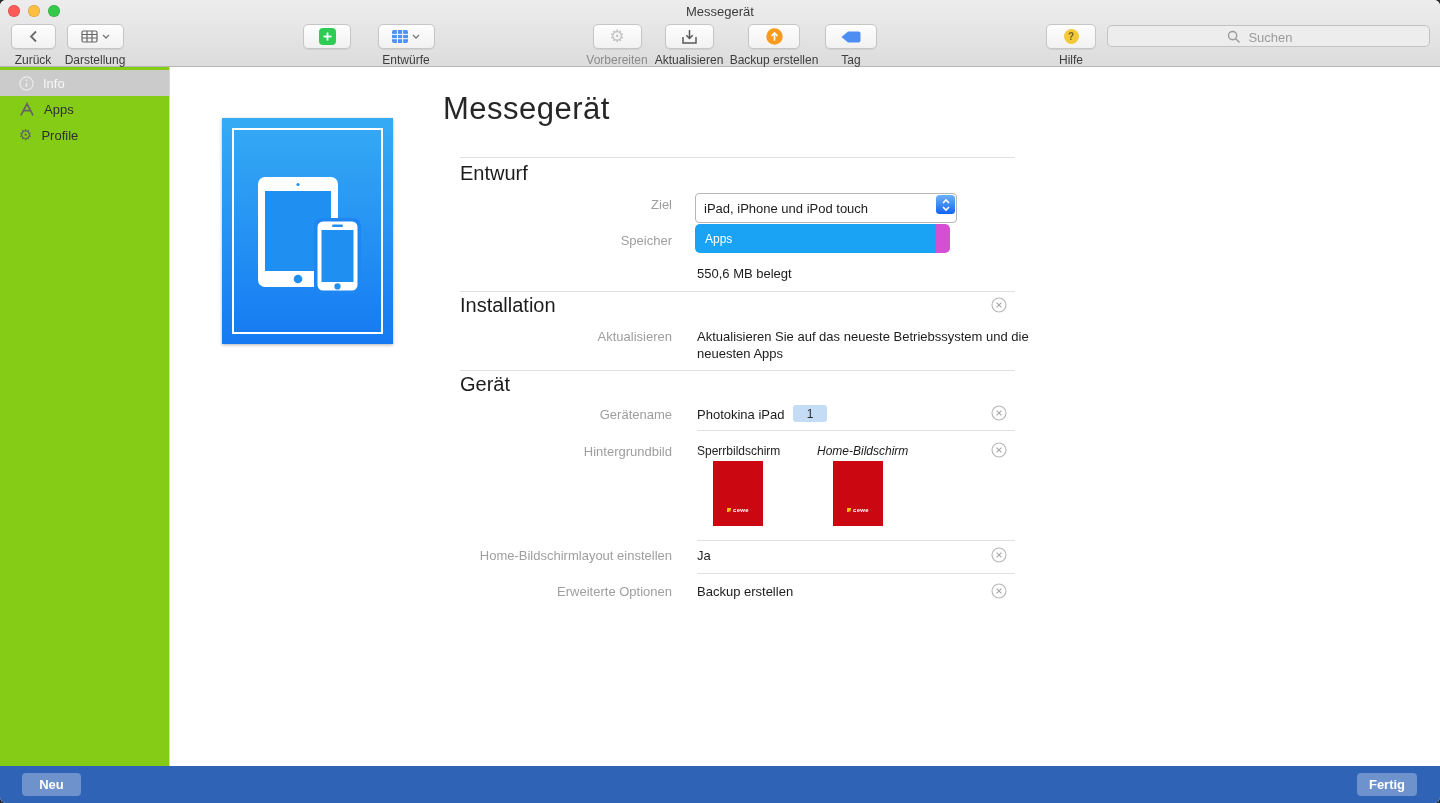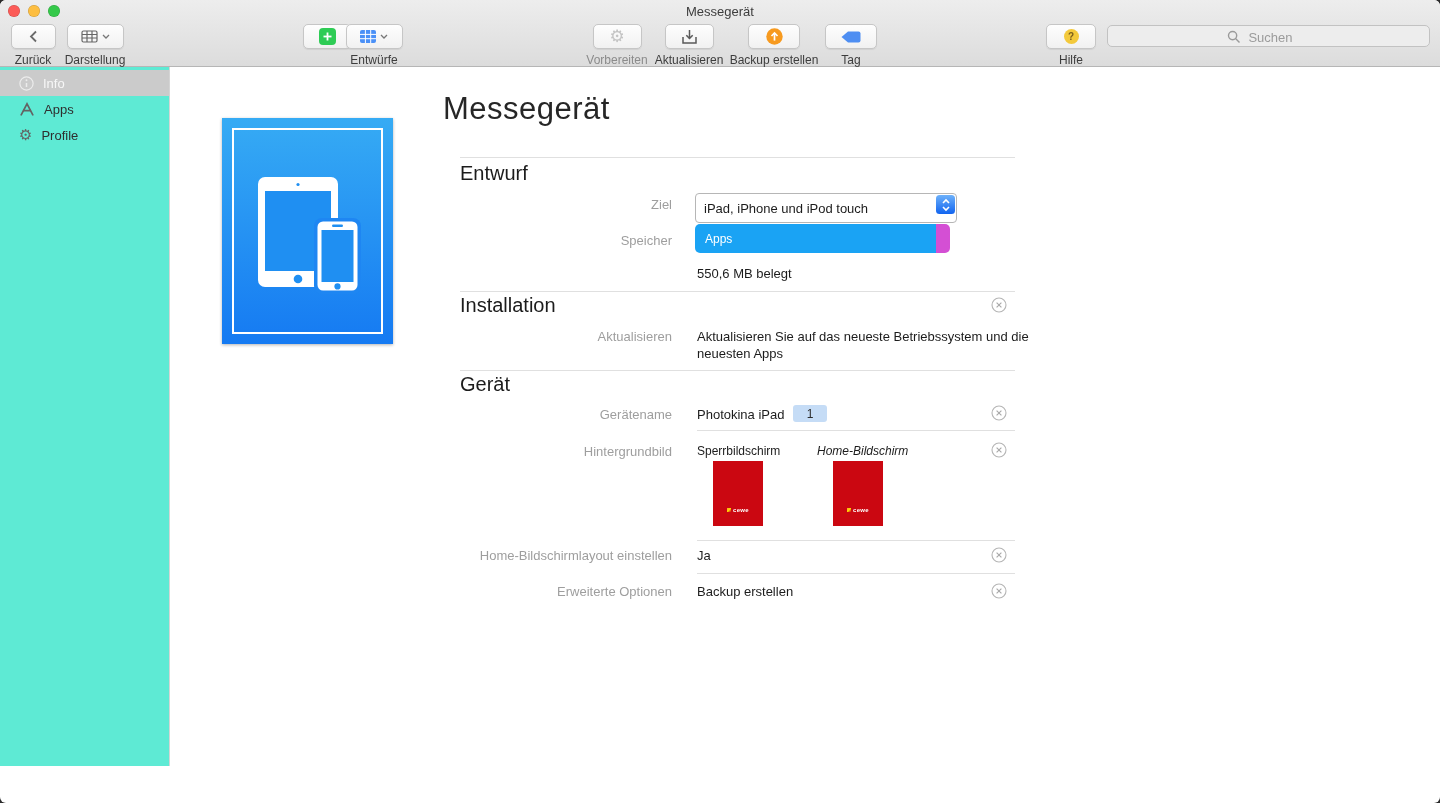--- a/index.html
+++ b/index.html
@@ -27,21 +27,21 @@
   .gear-glyph{font-family:"DejaVu Sans",sans-serif;font-size:17px;line-height:17px;}
 
   .search-field{position:absolute;left:1107px;top:25px;width:323px;height:22px;box-sizing:border-box;
     border:1px solid #c2c2c2;border-radius:5px;background:#ededed;}
   .search-field input{position:absolute;left:0;top:0;width:100%;height:100%;border:none;background:transparent;
     text-align:center;font-size:13px;color:#6d28d9;outline:none;font-family:"Liberation Sans",sans-serif;}
   .search-field input::placeholder{color:#9b9b9b;}
   .search-glyph{position:absolute;left:119px;top:4px;}
 
   
-  .sidebar{position:absolute;left:0;top:67px;width:170px;height:699px;background:#5eead4;
+  .sidebar{position:absolute;left:0;top:67px;width:170px;height:699px;background:#84cc16;
     border-right:1px solid #d5d5d5;box-sizing:border-box;padding-top:3px;}
   .side-item{height:26px;display:flex;align-items:center;padding-left:19px;gap:9px;font-size:13px;color:#2f2f2f;}
   .side-item .side-icon{color:#636363;display:flex;align-items:center;}
   .side-item.selected{background:#cbcbcb;color:#f7f7f7;}
   .side-item.selected .side-icon{color:#ececec;}
 
   
   .content{position:absolute;left:171px;top:67px;width:1269px;height:699px;background:#fff;}
   .blueprint{position:absolute;left:51px;top:51px;width:171px;height:226px;box-shadow:0 1px 3px rgba(0,0,0,.3);}
   .page-title{position:absolute;left:272px;top:24px;font-size:31px;font-weight:300;color:#262626;letter-spacing:.5px;}
@@ -119,21 +119,21 @@
         <span class="plus-box">
           <svg width="9" height="9" viewBox="0 0 9 9" stroke="#fff" stroke-width="1.8">
               <line x1="4.5" y1="0.5" x2="4.5" y2="8.5"></line>
               <line x1="0.5" y1="4.5" x2="8.5" y2="4.5"></line>
             </svg>
         </span>
       </div>
       <div class="tb-label">Hinzufügen</div>
     </div>
 
-    <div class="tb-item" style="left:314px;">
+    <div class="tb-item" style="left:346px;">
       <div class="bezel" style="width:57px;">
         <svg width="16" height="13" viewBox="0 0 16 13">
             <rect width="16" height="13" rx="2" fill="#4a90f7"></rect>
             <g stroke="#fff" stroke-width="1">
               <line x1="5.4" y1="0" x2="5.4" y2="13"></line>
               <line x1="10.7" y1="0" x2="10.7" y2="13"></line>
               <line x1="0" y1="4.4" x2="16" y2="4.4"></line>
               <line x1="0" y1="8.7" x2="16" y2="8.7"></line>
             </g>
           </svg>
@@ -352,14 +352,18 @@
       <svg width="16" height="16" viewBox="0 0 16 16" fill="none">
           <circle cx="8" cy="8" r="7" stroke="#b5b5b5" stroke-width="1.1"></circle>
           <g stroke="#a8a8a8" stroke-width="1.1">
             <line x1="5.6" y1="5.6" x2="10.4" y2="10.4"></line>
             <line x1="10.4" y1="5.6" x2="5.6" y2="10.4"></line>
           </g>
         </svg>
     </button>
   </div>
 
+  <div class="footer">
+    <button class="footer-btn neu">Neu</button>
+    <button class="footer-btn fertig">Fertig</button>
+  </div>
 
 </div>
 
 </body></html>

